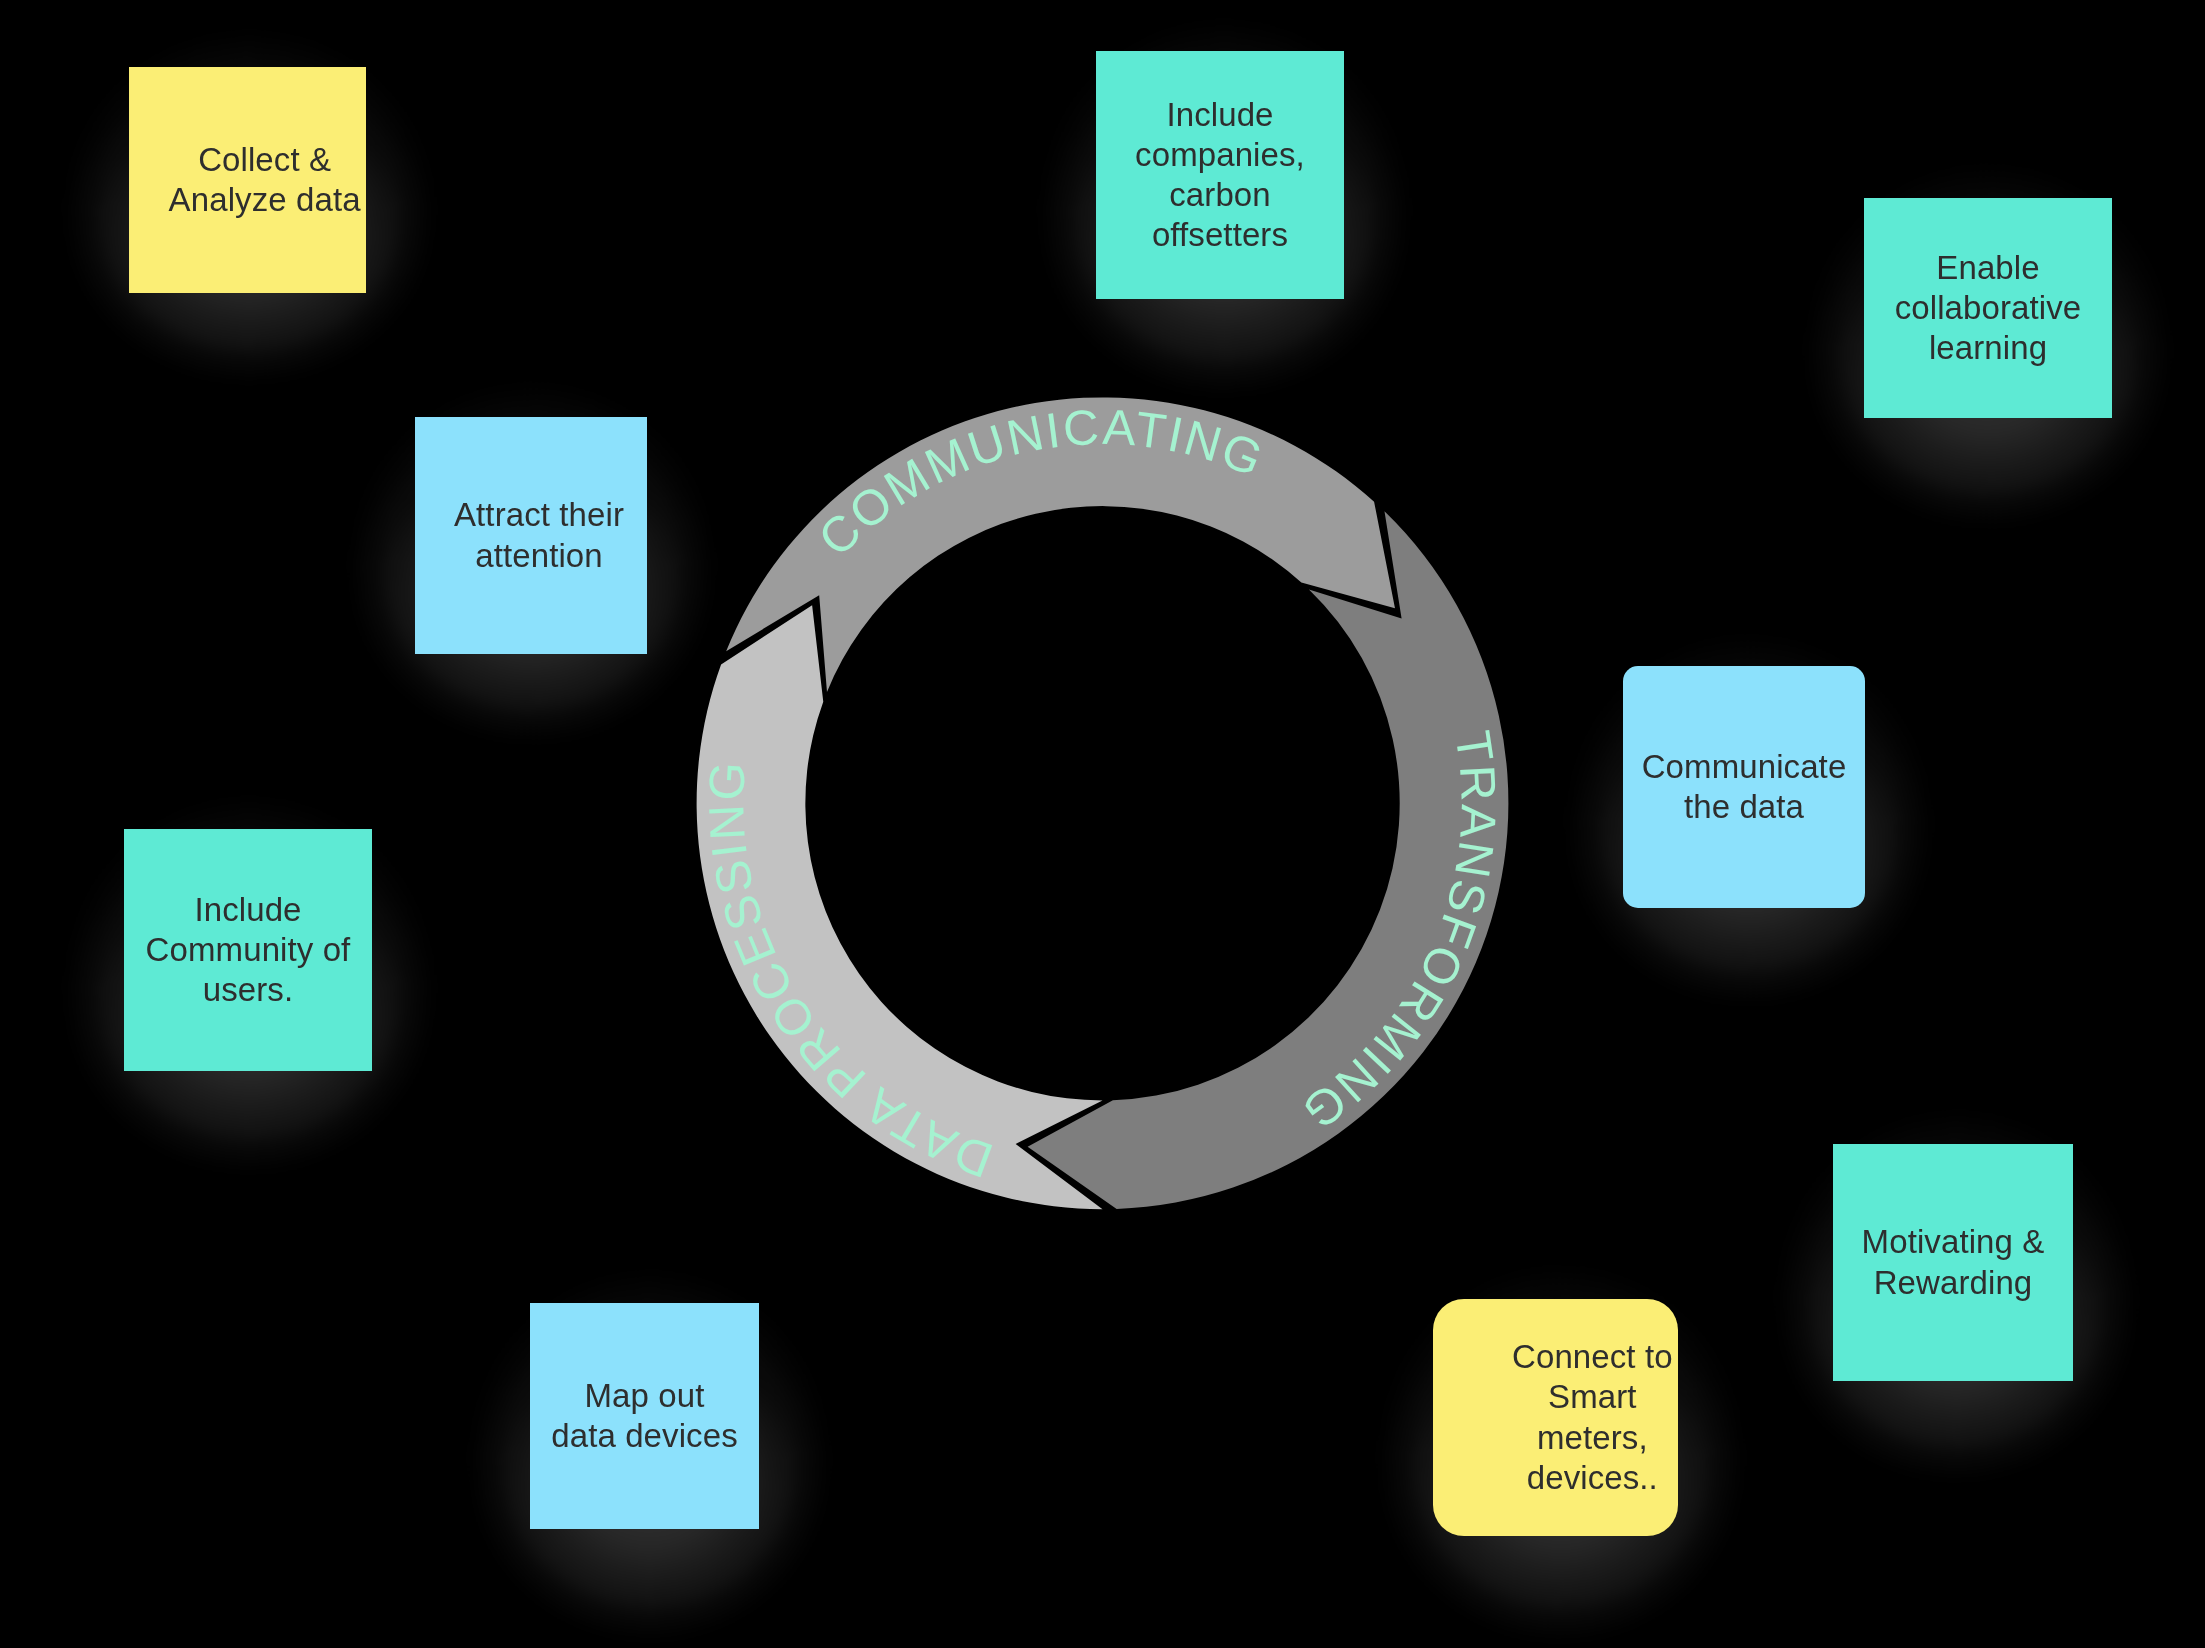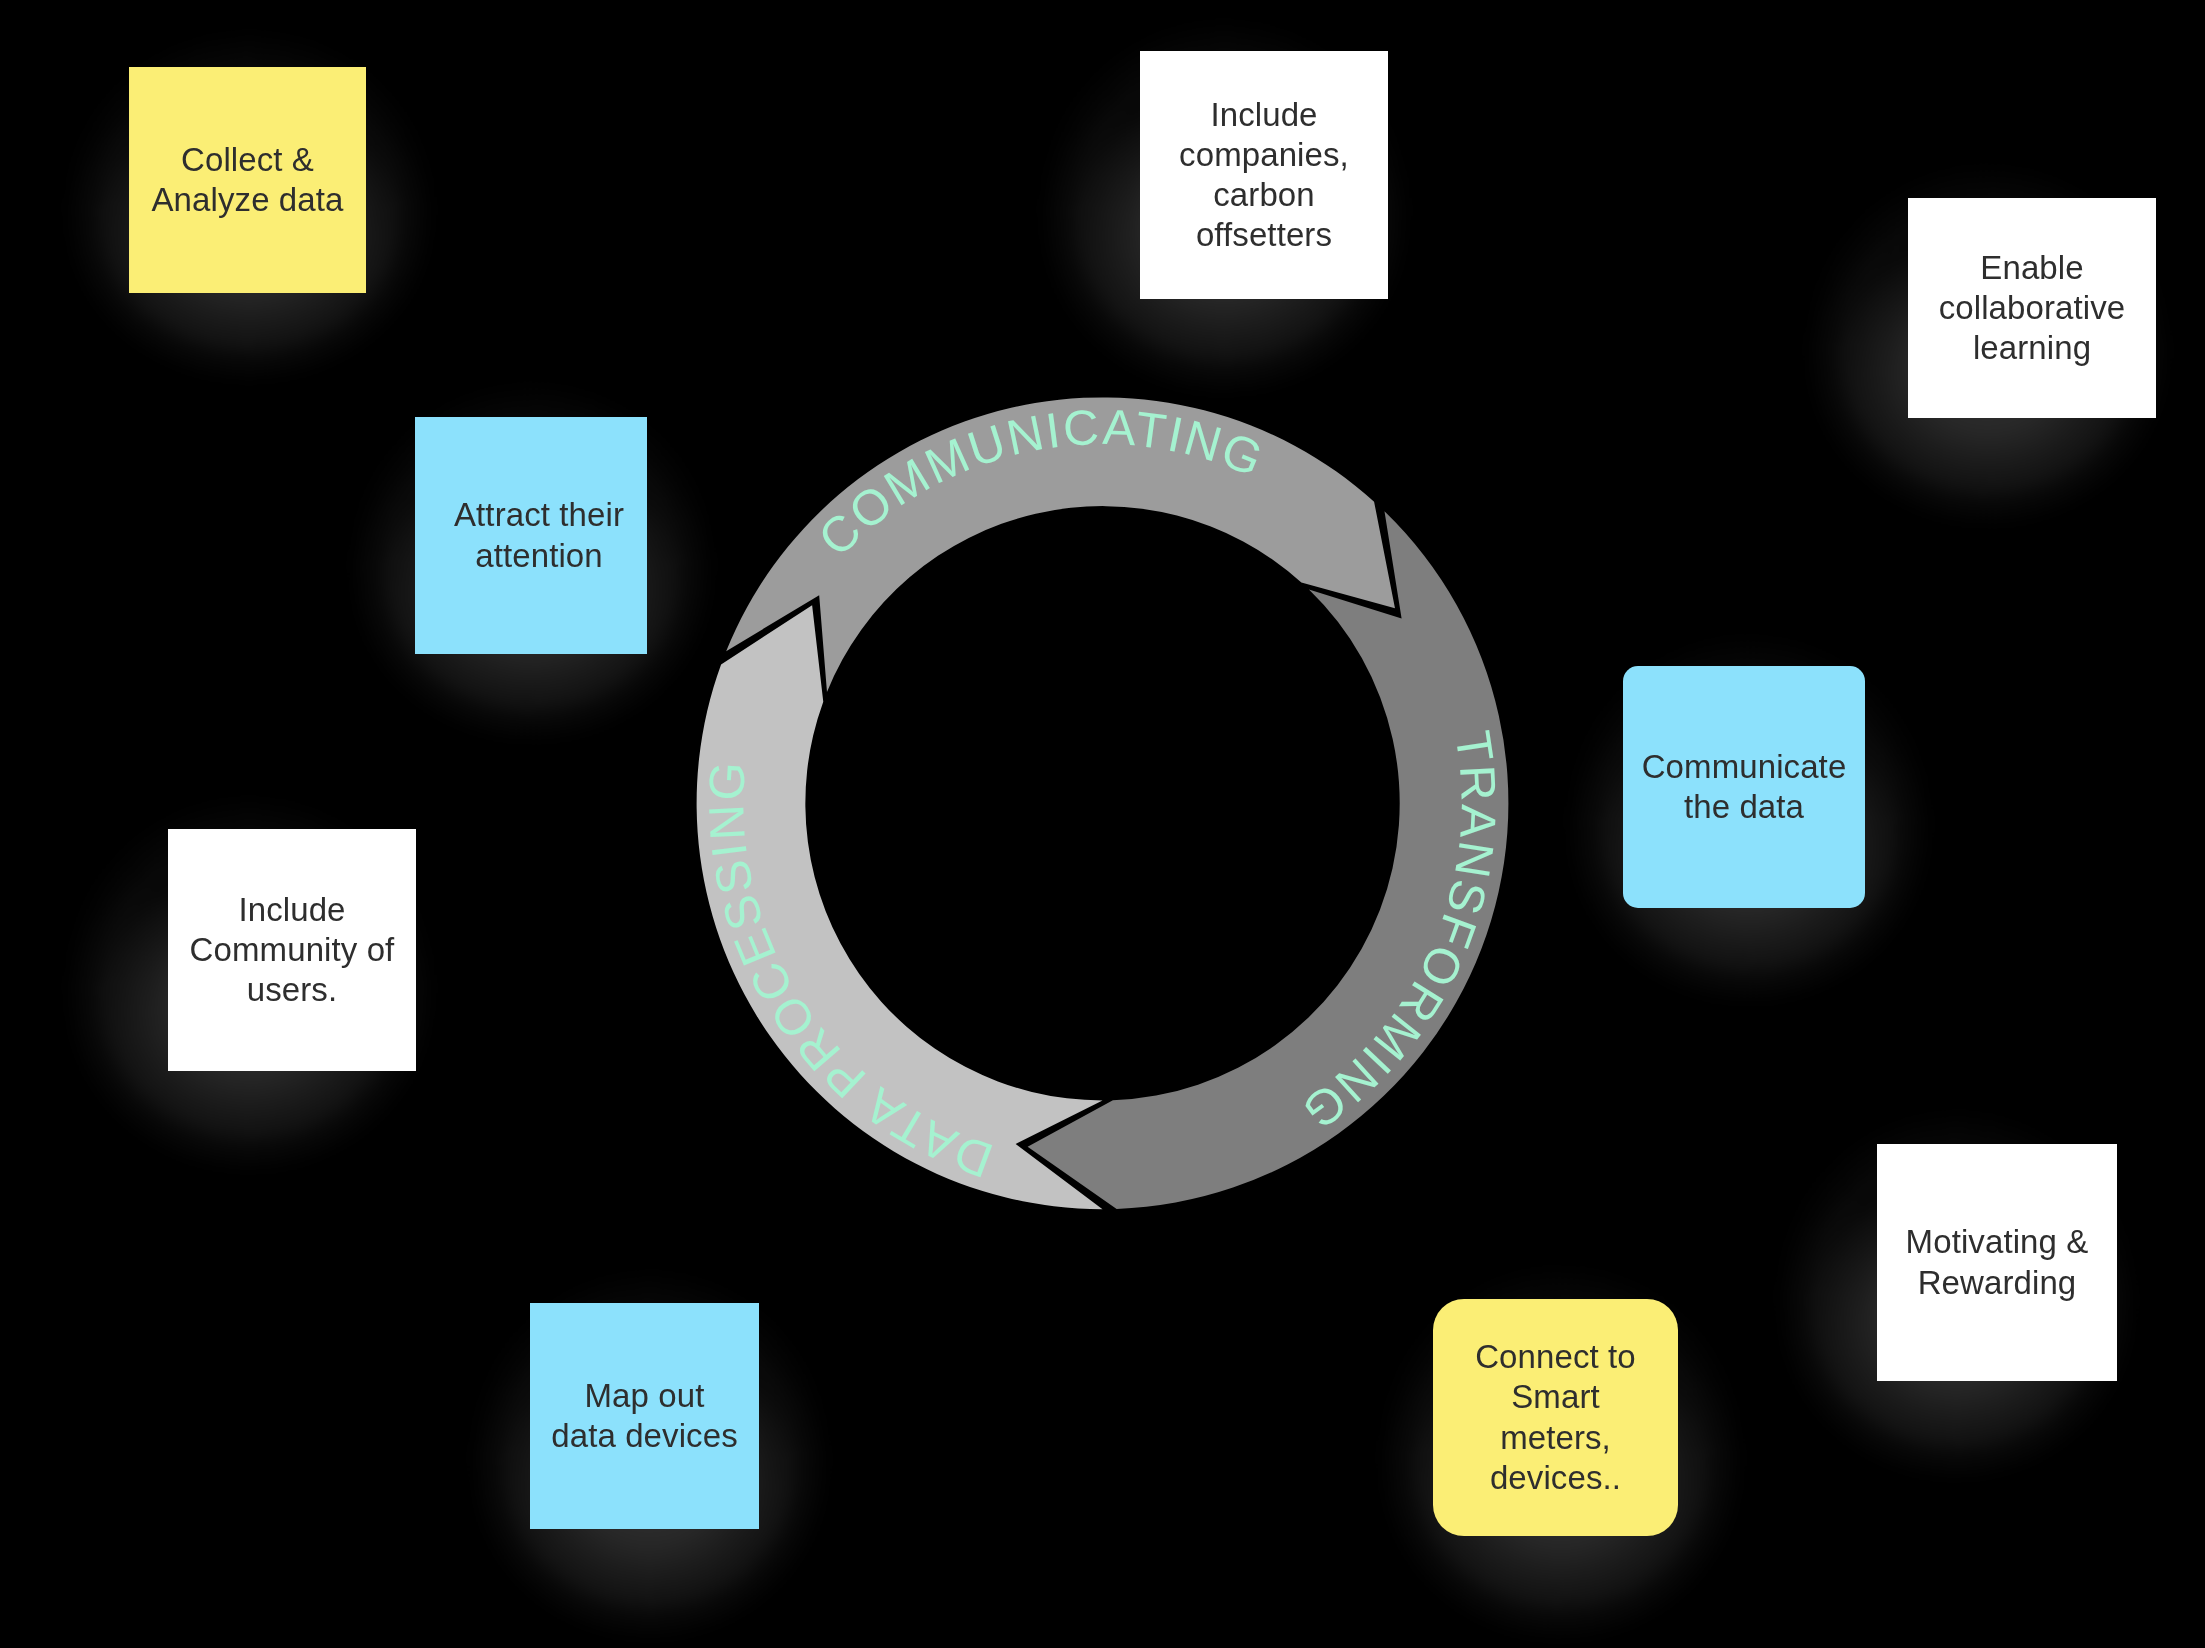--- a/index.html
+++ b/index.html
@@ -19,23 +19,23 @@
     color:#2e2e2e;
     line-height:1.22;
     letter-spacing:0.1px;
     z-index:6;
   }
   .note .txt{
     display:block;
     padding:0 5.4px;
     white-space:pre-line;
   }
-  .note.yellow{background:#fbee75;}
+  .note.yellow{background:#fbee75;justify-content:flex-end;}
   .note.blue{background:#8ce1fc;}
-  .note.pink{background:#ffffff;margin-left:44px;}
+  .note.pink{background:#5eead4;}
 
   
   .halo{
     position:absolute;
     z-index:4;
     border-radius:46px;
     background:
       radial-gradient(closest-side at 50% 56%,
         rgba(56,56,56,0.95) 0%,
         rgba(44,44,44,0.88) 42%,

